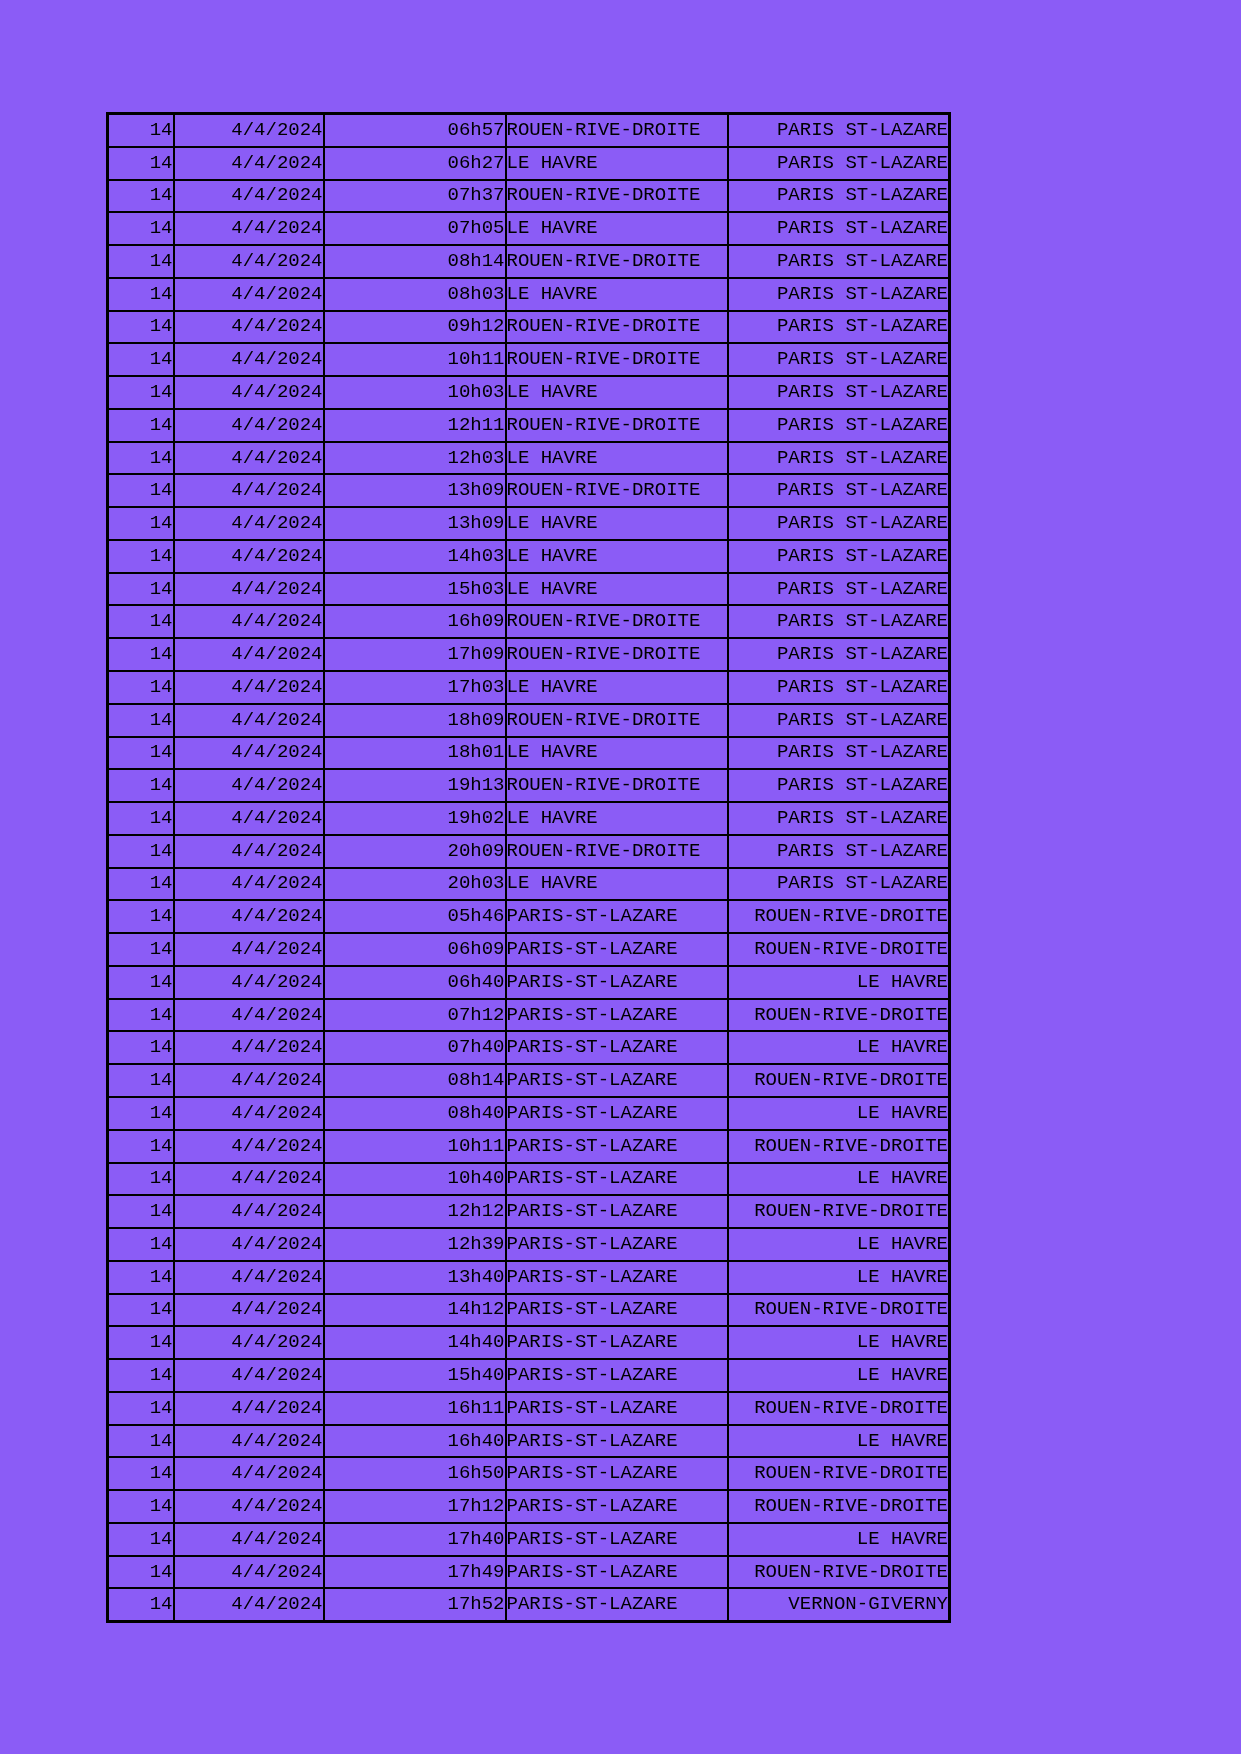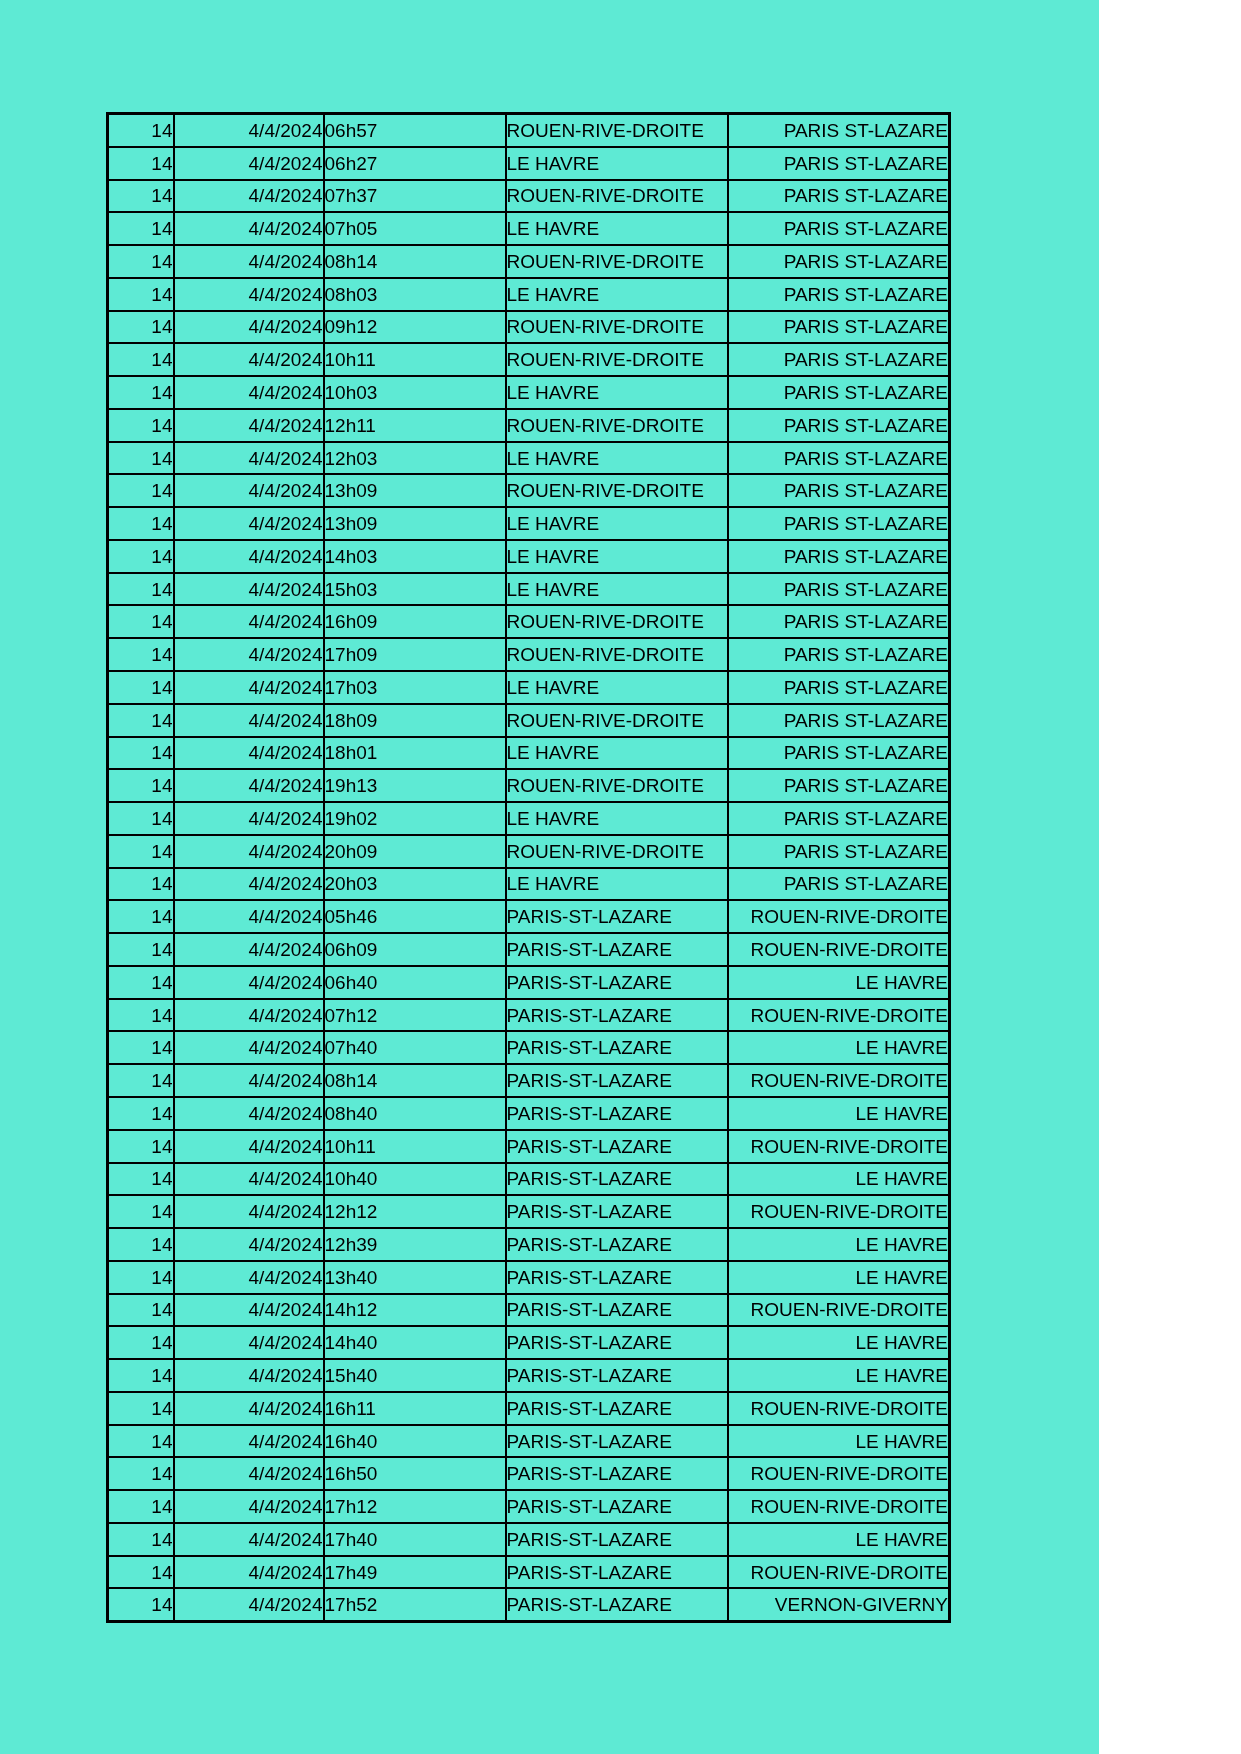--- a/index.html
+++ b/index.html
@@ -2,25 +2,25 @@
 <html><head>
 <meta charset="utf-8">
 <style>
   html, body {
     margin: 0;
     padding: 0;
     background: #ffffff;
   }
   .page {
     position: relative;
-    width: 1099px;
+    width: 1241px;
     height: 1754px;
-    background: #5eead4;
+    background: #8b5cf6;
     overflow: hidden;
-    font-family: Liberation Sans, sans-serif;
+    font-family: Liberation Mono, monospace;
   }
   table.schedule {
     position: absolute;
     left: 106px;
     top: 112px;
     width: 842px;
     border-collapse: collapse;
     table-layout: fixed;
     border: 3px solid #000000;
   }
@@ -30,21 +30,21 @@
     font-size: 19px;
     line-height: 1;
     color: #000000;
     padding: 0;
     white-space: nowrap;
     overflow: hidden;
     vertical-align: middle;
   }
   td.c-num  { text-align: right; padding-right: 3px; }
   td.c-date { text-align: right; padding-right: 2px; margin-left: 44px; }
-  td.c-time { text-align: left;  padding-left: 4px; }
+  td.c-time { text-align: right;  padding-left: 4px; }
   td.c-orig { text-align: left;  padding-left: 4px; }
   td.c-dest { text-align: right;  padding-left: 4px; }
 </style>
 </head>
 <body>
 
 <div class="page">
   <table class="schedule">
     <colgroup>
       <col style="width:66px">

